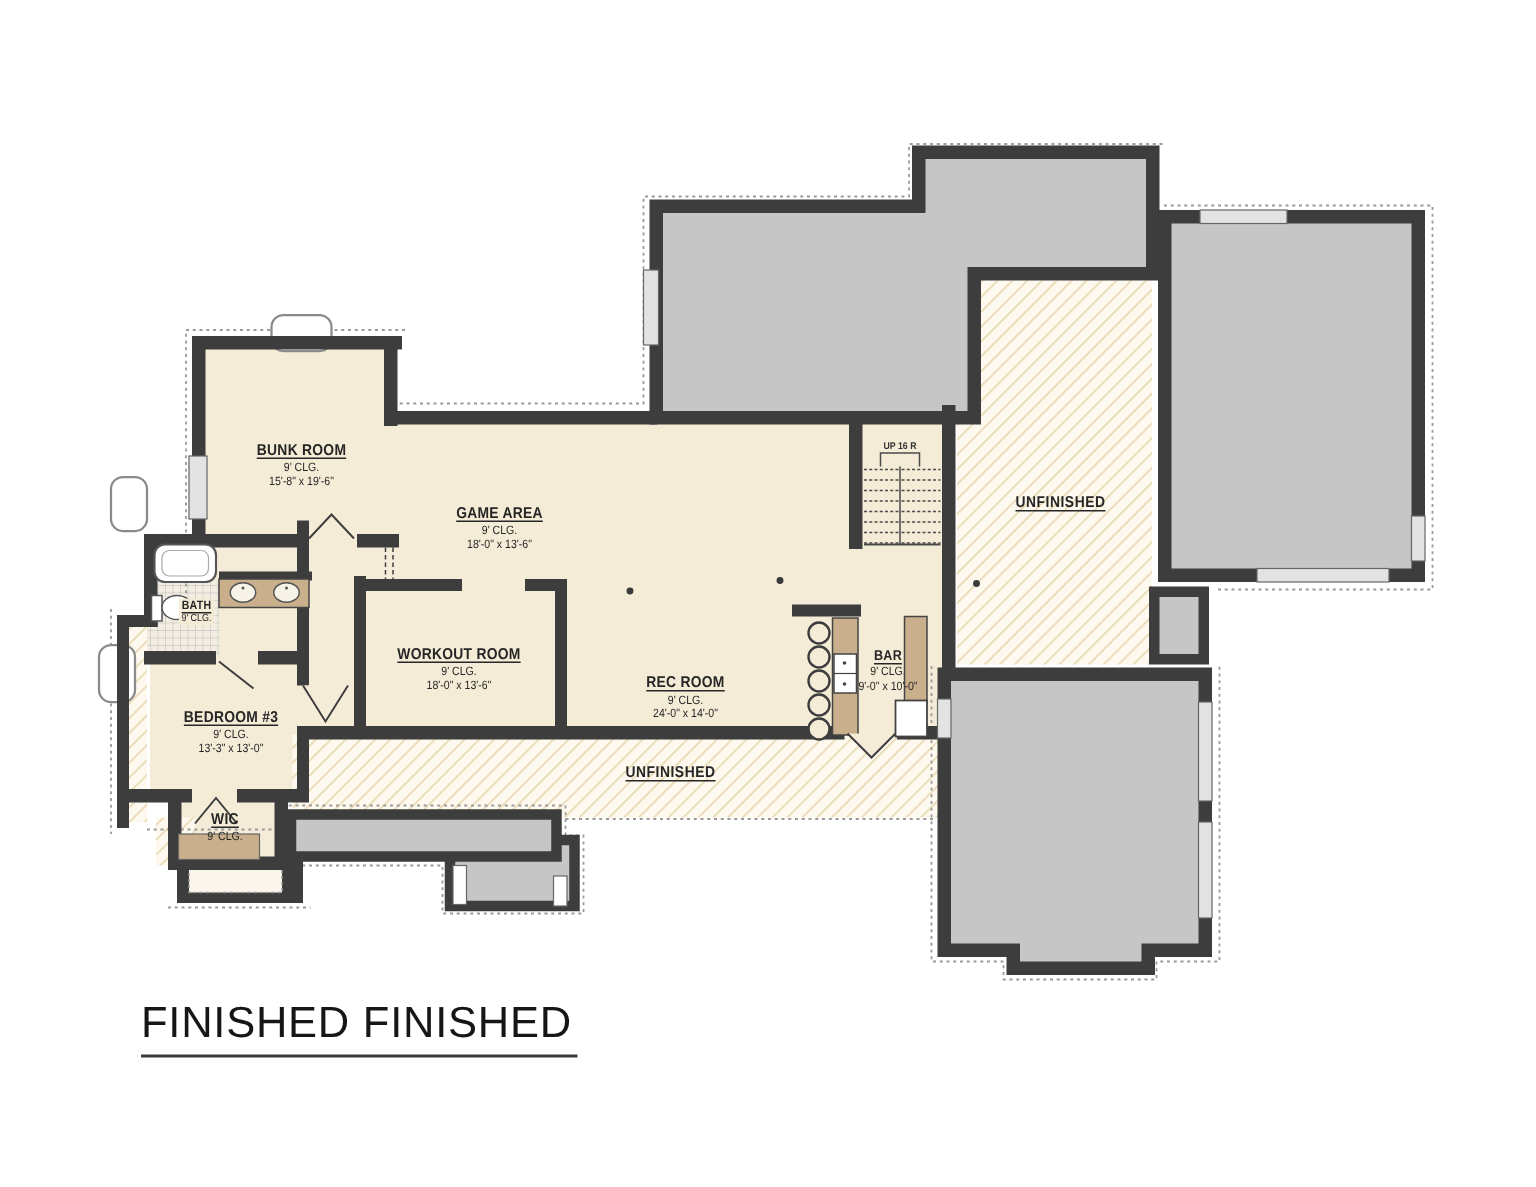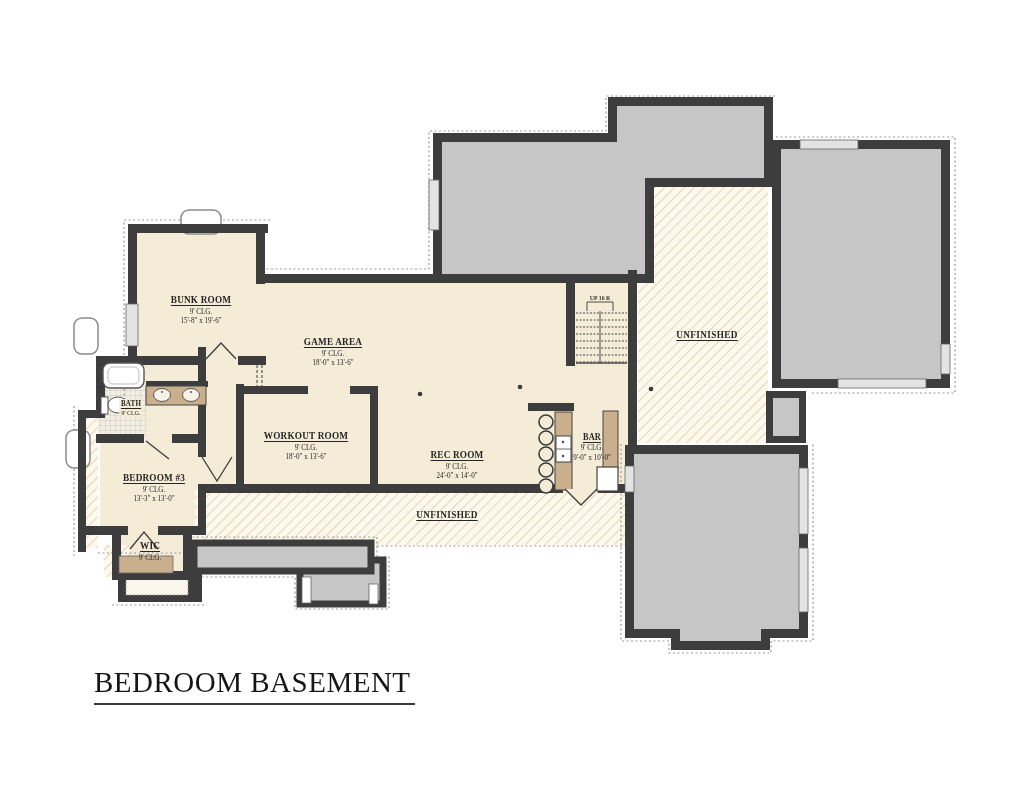--- a/index.html
+++ b/index.html
@@ -1,17 +1,17 @@
 <!DOCTYPE html>
 <html><head>
 <meta charset="utf-8">
 <style>
   html,body{margin:0;padding:0;background:#ffffff;}
   .stage{position:relative;width:1024px;height:791px;background:#ffffff;overflow:hidden;
-         font-family:Liberation Serif, serif;}
+         font-family:Liberation Sans, sans-serif;}
   .stage svg{position:absolute;left:0;top:0;}
   .lbl{position:absolute;text-align:center;color:#262626;white-space:nowrap;line-height:1.2;
        transform:translateX(-50%) scaleX(.88);transform-origin:center;}
   .lbl .nm{font-size:10.5px;font-weight:700;letter-spacing:.2px;text-decoration:underline;text-underline-offset:2px;}
   .lbl .sub{font-size:8px;font-weight:500;}
   .lbl.sm .nm{font-size:8px;}
   .lbl.sm .sub{font-size:6.8px;}
   .lbl.bar-lbl .nm{font-size:9.5px;}
   .lbl.unf .nm{font-size:10.5px;letter-spacing:.4px;}
   .lbl.bg{background:rgba(245,236,215,.92);padding:0 2px;}
@@ -232,15 +232,15 @@
   <div class="lbl unf" style="left:707px;top:329px">
     <div class="nm">UNFINISHED</div>
   </div>
 
   <div class="lbl unf" style="left:447px;top:509px">
     <div class="nm">UNFINISHED</div>
   </div>
 
   <div class="up-lbl" style="left:600px;top:294px">UP 16 R</div>
 
-  <div class="title">BEDROOM BASEMENT</div>
+  <div class="title">FINISHED FINISHED</div>
 
 </div>
 
 </body></html>

